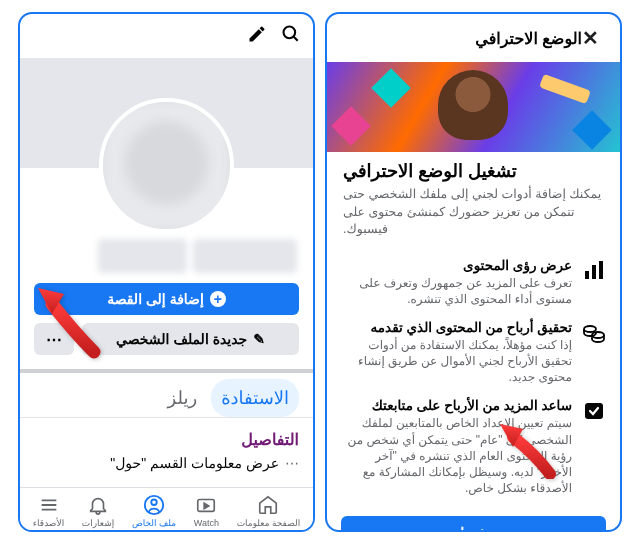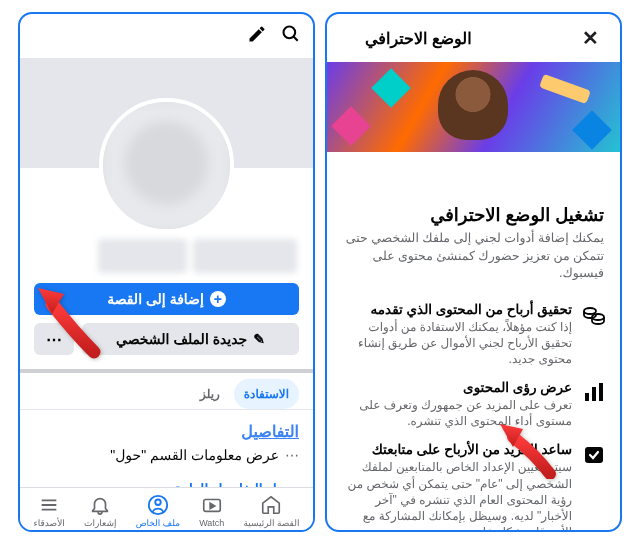--- a/index.html
+++ b/index.html
@@ -15,41 +15,41 @@
 .avatar-blur { width: 100%; height: 100%; filter: blur(6px); background: radial-gradient(circle at 50% 48%, #d8d9dd 0%, #d8d9dd 45%, #e8e9ec 46%, #e8e9ec 100%); }
 .name-area { height: 34px; margin: 6px 16px 2px; display:flex; gap:6px; }
 .name-blur { flex:1; background: #e4e6eb; filter: blur(3px); border-radius:4px; }
 .buttons { padding: 8px 14px 10px; display: flex; flex-direction: column; gap: 8px; }
 .btn-primary { background: #1877f2; color: #fff; font-weight: 600; font-size: 14px; padding: 8px; border-radius: 6px; text-align: center; display:flex; align-items:center; justify-content:center; gap:6px; }
 .btn-row { display: flex; gap: 8px; }
 .btn-secondary { flex: 1; background: #e4e6eb; color: #050505; font-weight: 600; font-size: 14px; padding: 8px; border-radius: 6px; text-align: center; display:flex; align-items:center; justify-content:center; gap:6px; }
 .btn-more { width: 40px; background: #e4e6eb; border-radius: 6px; display:flex; align-items:center; justify-content:center; font-weight:bold; }
 .divider { height: 4px; background: #ced0d4; margin-top: 4px; }
 .tabs { display: flex; padding: 6px 14px 0; gap: 4px; border-bottom: 1px solid #e4e6eb; }
-.tab { padding: 8px 10px; font-size: 12px; font-weight: 700; color: #65676b; }
+.tab { padding: 8px 10px; font-size: 18px; font-weight: 400; color: #65676b; }
 .tab.active { color: #1877f2; background: #e7f3ff; border-radius: 18px; }
 .details { padding: 12px 14px 6px; }
-.details-title { font-size: 16px; font-weight: 700; color: #3b82f6; margin-bottom: 6px; text-decoration: underline; }
+.details-title { font-size: 16px; font-weight: 700; color: #701a75; margin-bottom: 6px; }
 .details-row { font-size: 14px; color: #050505; display:flex; align-items:center; gap:6px; }
 .details-dots { color:#65676b; }
 .edit-link { color: #1877f2; font-size: 14px; font-weight: 600; padding: 12px 14px 10px; }
 .bottom-nav { border-top: 1px solid #dadde1; display: flex; justify-content: space-around; padding: 6px 4px 2px; background: #fff; position:absolute; bottom:0; left:0; right:0; }
 .nav-item { display: flex; flex-direction: column; align-items: center; gap: 2px; font-size: 9px; color: #65676b; }
 .nav-item.active { color: #1877f2; }
 .nav-item svg { width: 22px; height: 22px; }
 
 
 .dialog-head { display: flex; align-items: center; padding: 12px 14px; }
-.dialog-title { flex: 1; text-align: left; font-size: 16px; font-weight: 700; color: #050505; }
+.dialog-title { flex: 1; text-align: right; font-size: 16px; font-weight: 700; color: #050505; }
 .close-btn { font-size: 20px; font-weight: bold; color: #1c1e21; width:24px; }
 .promo-img { height: 90px; background: linear-gradient(120deg, #6a3de8 0%, #ff6b00 35%, #6a3de8 60%, #24c3d2 100%); position:relative; overflow:hidden; }
 .promo-person { position:absolute; left:38%; top:8px; width:70px; height:70px; background: radial-gradient(circle at 50% 35%, #8b5a3c 0%, #8b5a3c 30%, #5a3520 31%, #5a3520 100%); border-radius: 50% 50% 40% 40%; }
 .promo-gem { position:absolute; width:28px; height:28px; transform: rotate(45deg); }
 .g1{left:10px;top:50px;background:#e84393;} .g2{left:50px;top:12px;background:#00cec9;} .g3{right:30px;top:20px;background:#fdcb6e;border-radius:4px;transform:rotate(20deg);width:50px;height:14px;} .g4{right:14px;bottom:8px;background:#0984e3;}
-.intro { padding: 8px 16px 8px; text-align: right; margin-top: 44px; }
+.intro { padding: 8px 16px 8px; text-align: left; }
 .intro h2 { font-size: 18px; font-weight: 800; color: #050505; margin-bottom: 4px; }
 .intro p { font-size: 12.5px; color: #65676b; line-height: 1.4; }
 .features { padding: 4px 14px; }
 .feature { display: flex; gap: 10px; padding: 6px 0; }
 .feature-icon { width: 24px; height: 24px; flex-shrink: 0; display:flex; align-items:flex-start; justify-content:center; padding-top:2px; }
 .feature-text h3 { font-size: 13.5px; font-weight: 700; color: #050505; margin-bottom: 2px; }
 .feature-text p { font-size: 12px; color: #65676b; line-height: 1.35; }
 .dialog-footer { padding: 10px 14px 6px; display: flex; flex-direction: column; gap: 8px; }
 .btn-blue { background: #1877f2; color: #fff; font-weight: 600; font-size: 14.5px; padding: 9px; border-radius: 6px; text-align: center; }
 
@@ -73,50 +73,50 @@
       <div class="promo-gem g2"></div>
     <div class="promo-person"></div>
     <div class="promo-gem g3"></div>
       <div class="promo-gem g4"></div>
   </div>
   <div class="intro">
     <h2>تشغيل الوضع الاحترافي</h2>
     <p>يمكنك إضافة أدوات لجني إلى ملفك الشخصي حتى تتمكن من تعزيز حضورك كمنشئ محتوى على فيسبوك.</p>
   </div>
   <div class="features">
+    <div class="feature">
+      <div class="feature-icon">
+          <svg viewBox="0 0 24 24" fill="#050505">
+            <rect x="3" y="12" width="4" height="8"></rect>
+            <rect x="10" y="6" width="4" height="14"></rect>
+            <rect x="17" y="2" width="4" height="18"></rect>
+          </svg>
+        </div>
+      <div class="feature-text">
+        <h3>عرض رؤى المحتوى</h3>
+        <p>تعرف على المزيد عن جمهورك وتعرف على مستوى أداء المحتوى الذي تنشره.</p>
+      </div>
+    </div>
     <div class="feature">
       <div class="feature-icon">
           <svg viewBox="0 0 24 24" fill="none" stroke="#050505" stroke-width="1.8">
             <ellipse cx="8" cy="8" rx="6" ry="3"></ellipse>
             <path d="M2 8v4c0 1.7 2.7 3 6 3s6-1.3 6-3"></path>
             <ellipse cx="16" cy="14" rx="6" ry="3"></ellipse>
             <path d="M10 14v4c0 1.7 2.7 3 6 3s6-1.3 6-3v-4"></path>
           </svg>
         </div>
       <div class="feature-text">
         <h3>تحقيق أرباح من المحتوى الذي تقدمه</h3>
         <p>إذا كنت مؤهلاً، يمكنك الاستفادة من أدوات تحقيق الأرباح لجني الأموال عن طريق إنشاء محتوى جديد.</p>
       </div>
     </div>
     <div class="feature">
       <div class="feature-icon">
           <svg viewBox="0 0 24 24" fill="#050505">
-            <rect x="3" y="12" width="4" height="8"></rect>
-            <rect x="10" y="6" width="4" height="14"></rect>
-            <rect x="17" y="2" width="4" height="18"></rect>
-          </svg>
-        </div>
-      <div class="feature-text">
-        <h3>عرض رؤى المحتوى</h3>
-        <p>تعرف على المزيد عن جمهورك وتعرف على مستوى أداء المحتوى الذي تنشره.</p>
-      </div>
-    </div>
-    <div class="feature">
-      <div class="feature-icon">
-          <svg viewBox="0 0 24 24" fill="#050505">
             <rect x="3" y="4" width="18" height="16" rx="3"></rect>
             <path d="M8 12l3 3 5-6" stroke="#fff" stroke-width="2.2" fill="none" stroke-linecap="round"></path>
           </svg>
         </div>
       <div class="feature-text">
         <h3>ساعد المزيد من الأرباح على متابعتك</h3>
         <p>سيتم تعيين الإعداد الخاص بالمتابعين لملفك الشخصي إلى "عام" حتى يتمكن أي شخص من رؤية المحتوى العام الذي تنشره في "آخر الأخبار" لديه. وسيظل بإمكانك المشاركة مع الأصدقاء بشكل خاص.</p>
       </div>
     </div>
   </div>
@@ -184,21 +184,21 @@
       <span>عرض معلومات القسم "حول"</span>
     </div>
   </div>
   <div class="edit-link">تعديل التفاصيل العامة</div>
 
   <div class="bottom-nav">
     <div class="nav-item">
       <svg viewBox="0 0 24 24" fill="none" stroke="#65676b" stroke-width="1.8">
           <path d="M3 10l9-7 9 7v10a1 1 0 0 1-1 1h-5v-7h-6v7H4a1 1 0 0 1-1-1V10z"></path>
         </svg>
-      <span>القصة الرئيسية</span>
+      <span>الصفحة معلومات</span>
     </div>
     <div class="nav-item">
       <svg viewBox="0 0 24 24" fill="none" stroke="#65676b" stroke-width="1.8">
           <rect x="3" y="6" width="18" height="13" rx="2"></rect>
           <path d="M10 10l5 3-5 3v-6z" fill="#65676b"></path>
         </svg>
       <span>Watch</span>
     </div>
     <div class="nav-item active">
       <svg viewBox="0 0 24 24" fill="none" stroke="#1877f2" stroke-width="2">

